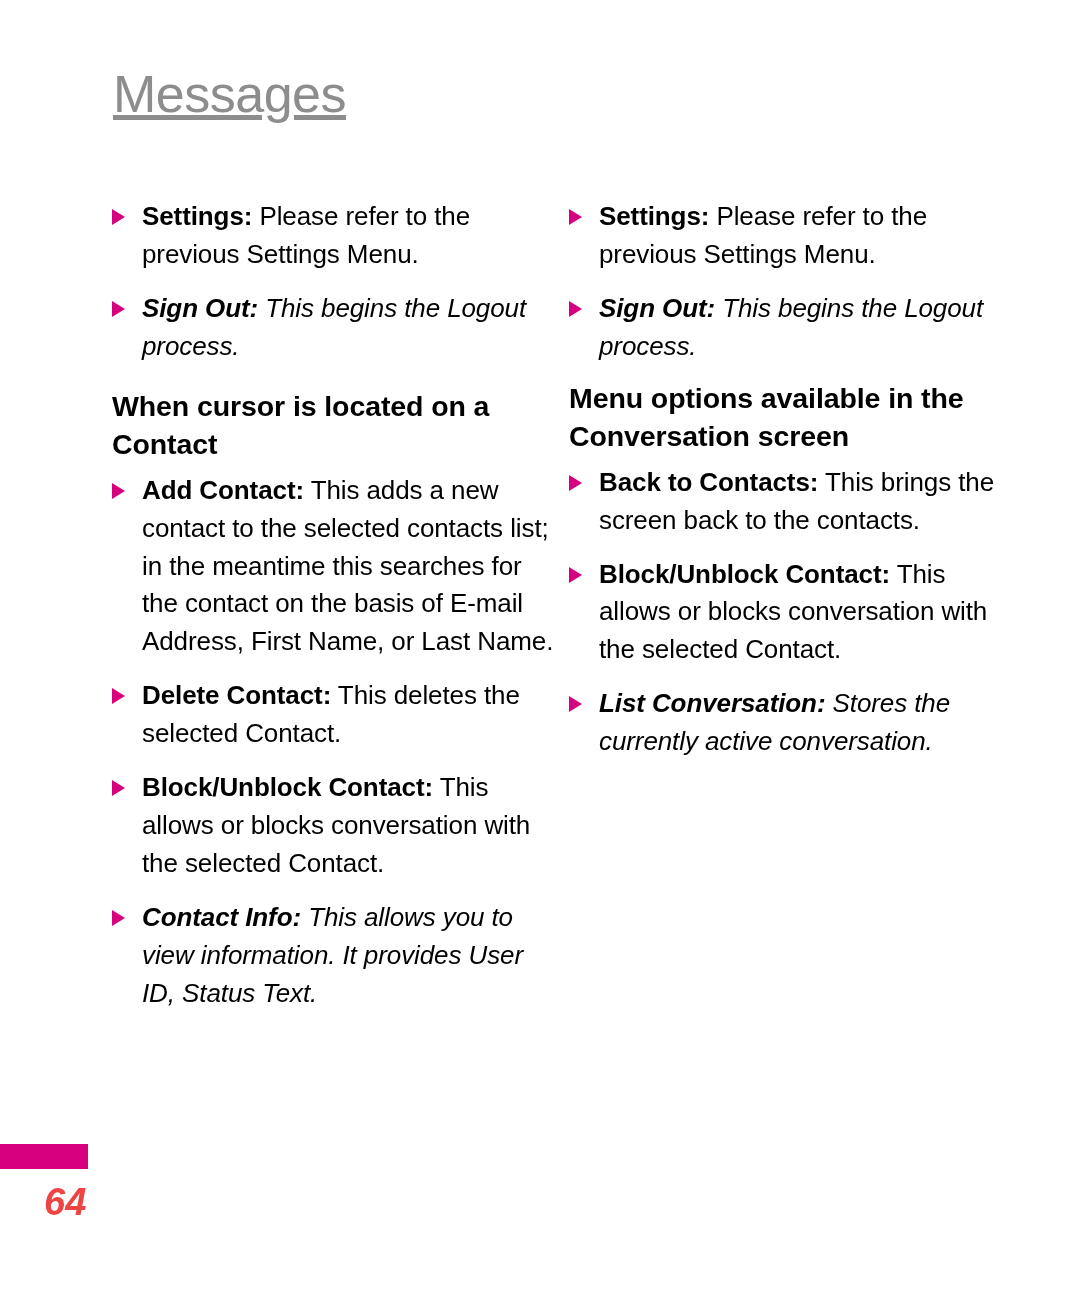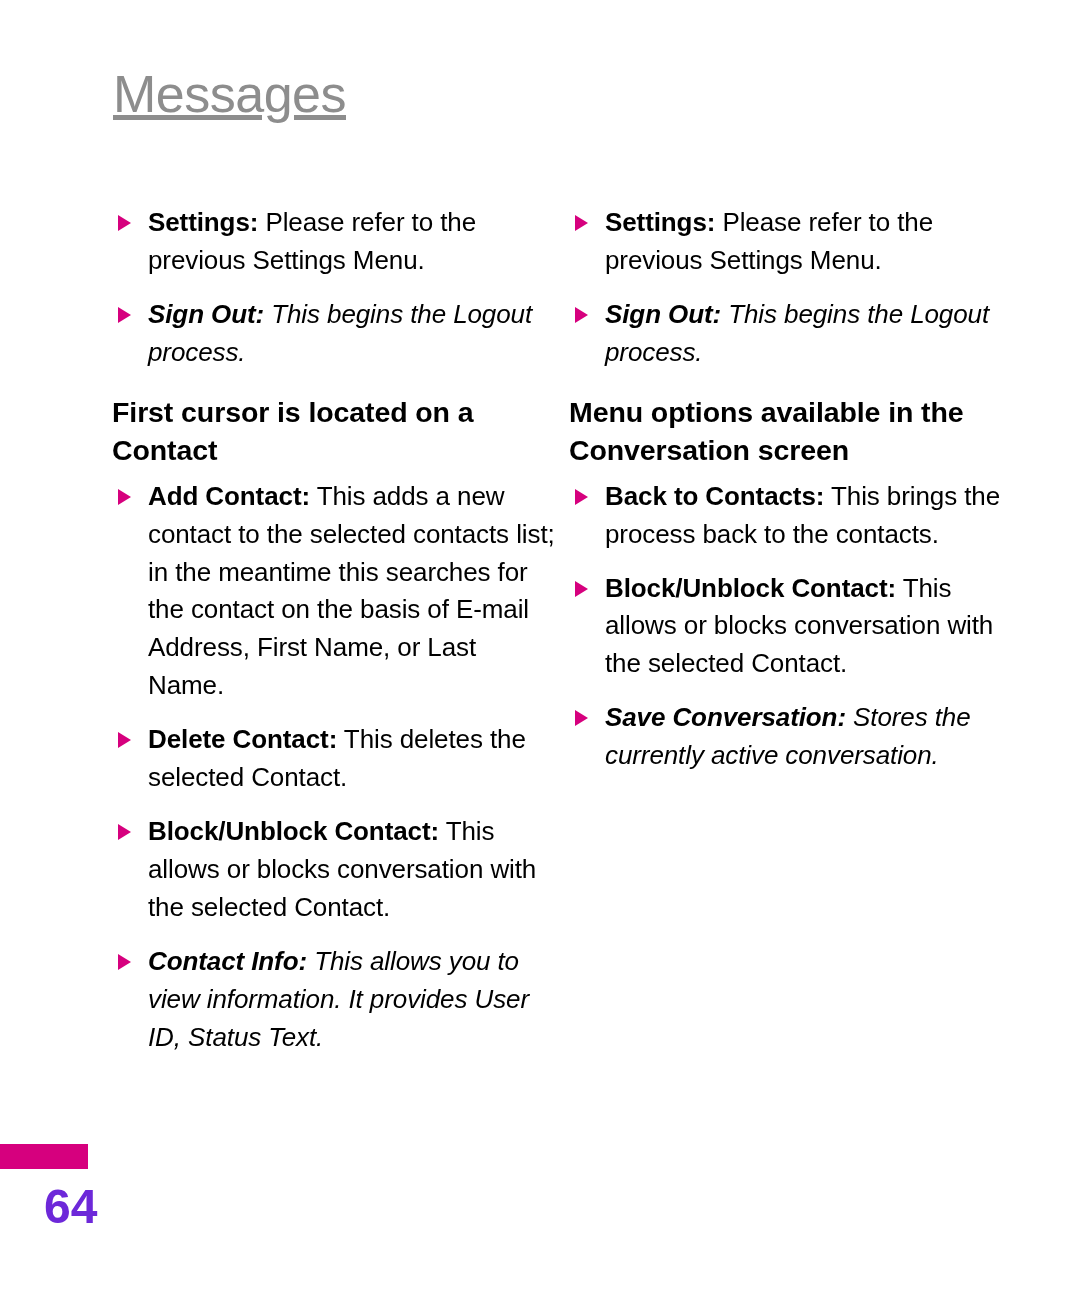--- a/index.html
+++ b/index.html
@@ -56,27 +56,27 @@
   .section-heading {
     font-size: 28.5px;
     font-weight: bold;
     color: #000000;
     line-height: 1.33;
     margin: 22px 0 8px 0;
     letter-spacing: -0.1px;
     font-stretch: condensed;
   }
   .col-right .section-heading {
-    margin-top: 22px;
+    margin-top: 14px;
   }
 
   
   .bullet-list {
     list-style: none;
-    margin: 6px;
+    margin: 0;
     padding: 0;
   }
   .bullet-item {
     position: relative;
     padding-left: 30px;
     margin-bottom: 16px;
     font-size: 26px;
     line-height: 1.46;
     color: #000000;
     letter-spacing: -0.1px;
@@ -107,24 +107,25 @@
     left: 0;
     top: 1144px;
     width: 88px;
     height: 25px;
     background: #d6007e;
   }
   .page-number {
     position: absolute;
     left: 44px;
     top: 1183px;
-    font-size: 48px;
+    font-size: 38px;
     font-weight: bold;
-    color: #6d28d9;
+    color: #ef4444;
     line-height: 1;
+    font-style: italic;
   }
 </style>
 </head>
 <body>
 
 <div class="page">
 
   <div class="page-header">Messages</div>
 
   <div class="columns">
@@ -134,21 +135,21 @@
         <li class="bullet-item">
           <span class="bullet-marker"></span>
           <span class="bullet-term">Settings:</span><span class="bullet-desc"> Please refer to the previous Settings Menu.</span>
         </li>
         <li class="bullet-item">
           <span class="bullet-marker"></span>
           <span class="bullet-term">Sign Out:</span><span class="bullet-desc"> This begins the Logout process.</span>
         </li>
       </ul>
 
-      <h2 class="section-heading">First cursor is located on a Contact</h2>
+      <h2 class="section-heading">When cursor is located on a Contact</h2>
 
       <ul class="bullet-list">
         <li class="bullet-item">
           <span class="bullet-marker"></span>
           <span class="bullet-term">Add Contact:</span><span class="bullet-desc"> This adds a new contact to the selected contacts list; in the meantime this searches for the contact on the basis of E-mail Address, First Name, or Last Name.</span>
         </li>
         <li class="bullet-item">
           <span class="bullet-marker"></span>
           <span class="bullet-term">Delete Contact:</span><span class="bullet-desc"> This deletes the selected Contact.</span>
         </li>
@@ -173,29 +174,29 @@
           <span class="bullet-marker"></span>
           <span class="bullet-term">Sign Out:</span><span class="bullet-desc"> This begins the Logout process.</span>
         </li>
       </ul>
 
       <h2 class="section-heading">Menu options available in the Conversation screen</h2>
 
       <ul class="bullet-list">
         <li class="bullet-item">
           <span class="bullet-marker"></span>
-          <span class="bullet-term">Back to Contacts:</span><span class="bullet-desc"> This brings the process back to the contacts.</span>
+          <span class="bullet-term">Back to Contacts:</span><span class="bullet-desc"> This brings the screen back to the contacts.</span>
         </li>
         <li class="bullet-item">
           <span class="bullet-marker"></span>
           <span class="bullet-term">Block/Unblock Contact:</span><span class="bullet-desc"> This allows or blocks conversation with the selected Contact.</span>
         </li>
         <li class="bullet-item">
           <span class="bullet-marker"></span>
-          <span class="bullet-term">Save Conversation:</span><span class="bullet-desc"> Stores the currently active conversation.</span>
+          <span class="bullet-term">List Conversation:</span><span class="bullet-desc"> Stores the currently active conversation.</span>
         </li>
       </ul>
     </div>
 
   </div>
 
   <div class="footer-bar"></div>
   <div class="page-number">64</div>
 
 </div>

